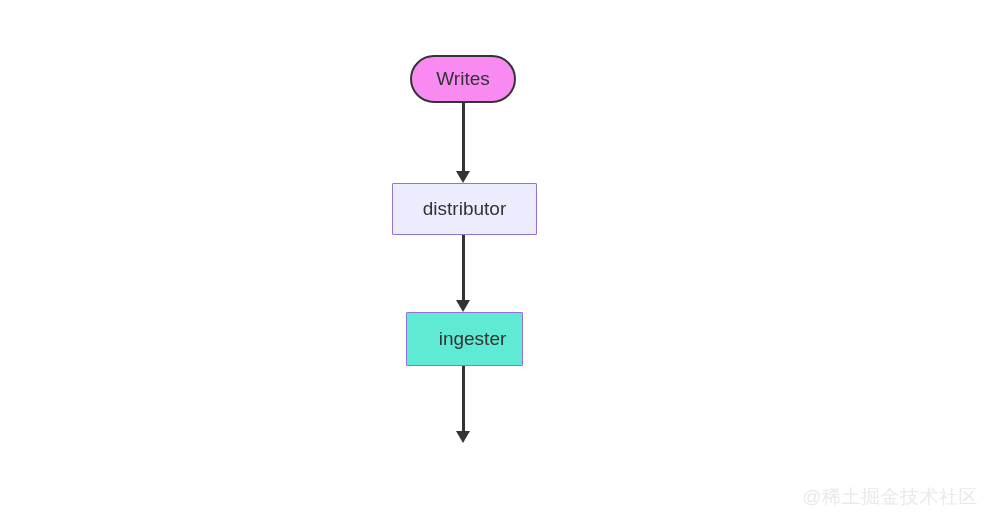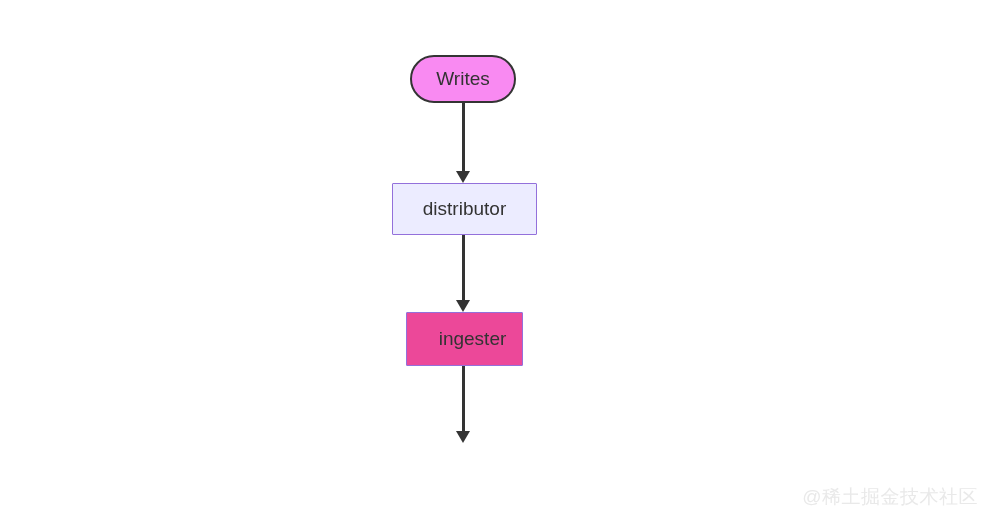--- a/index.html
+++ b/index.html
@@ -77,21 +77,21 @@
 <div class="canvas">
 
   <div class="node node-stadium" id="node-writes" style="background: rgb(249, 138, 242); border-color: rgb(52, 52, 52);">
     <span>Writes</span>
   </div>
 
   <div class="node node-rect" id="node-distributor" style="background: rgb(236, 236, 255); border-color: rgb(147, 112, 219);">
     <span>distributor</span>
   </div>
 
-  <div class="node node-rect" id="node-ingester" style="background: #ec4899; border-color: rgb(147, 112, 219); padding-left: 16px;">
+  <div class="node node-rect" id="node-ingester" style="background: #5eead4; border-color: rgb(147, 112, 219); padding-left: 16px;">
     <span>ingester</span>
   </div>
 
 
   <div class="edge-line" id="edge-line-1"></div>
   <div class="arrowhead" id="arrowhead-1"></div>
 
   <div class="edge-line" id="edge-line-2"></div>
   <div class="arrowhead" id="arrowhead-2"></div>
 

